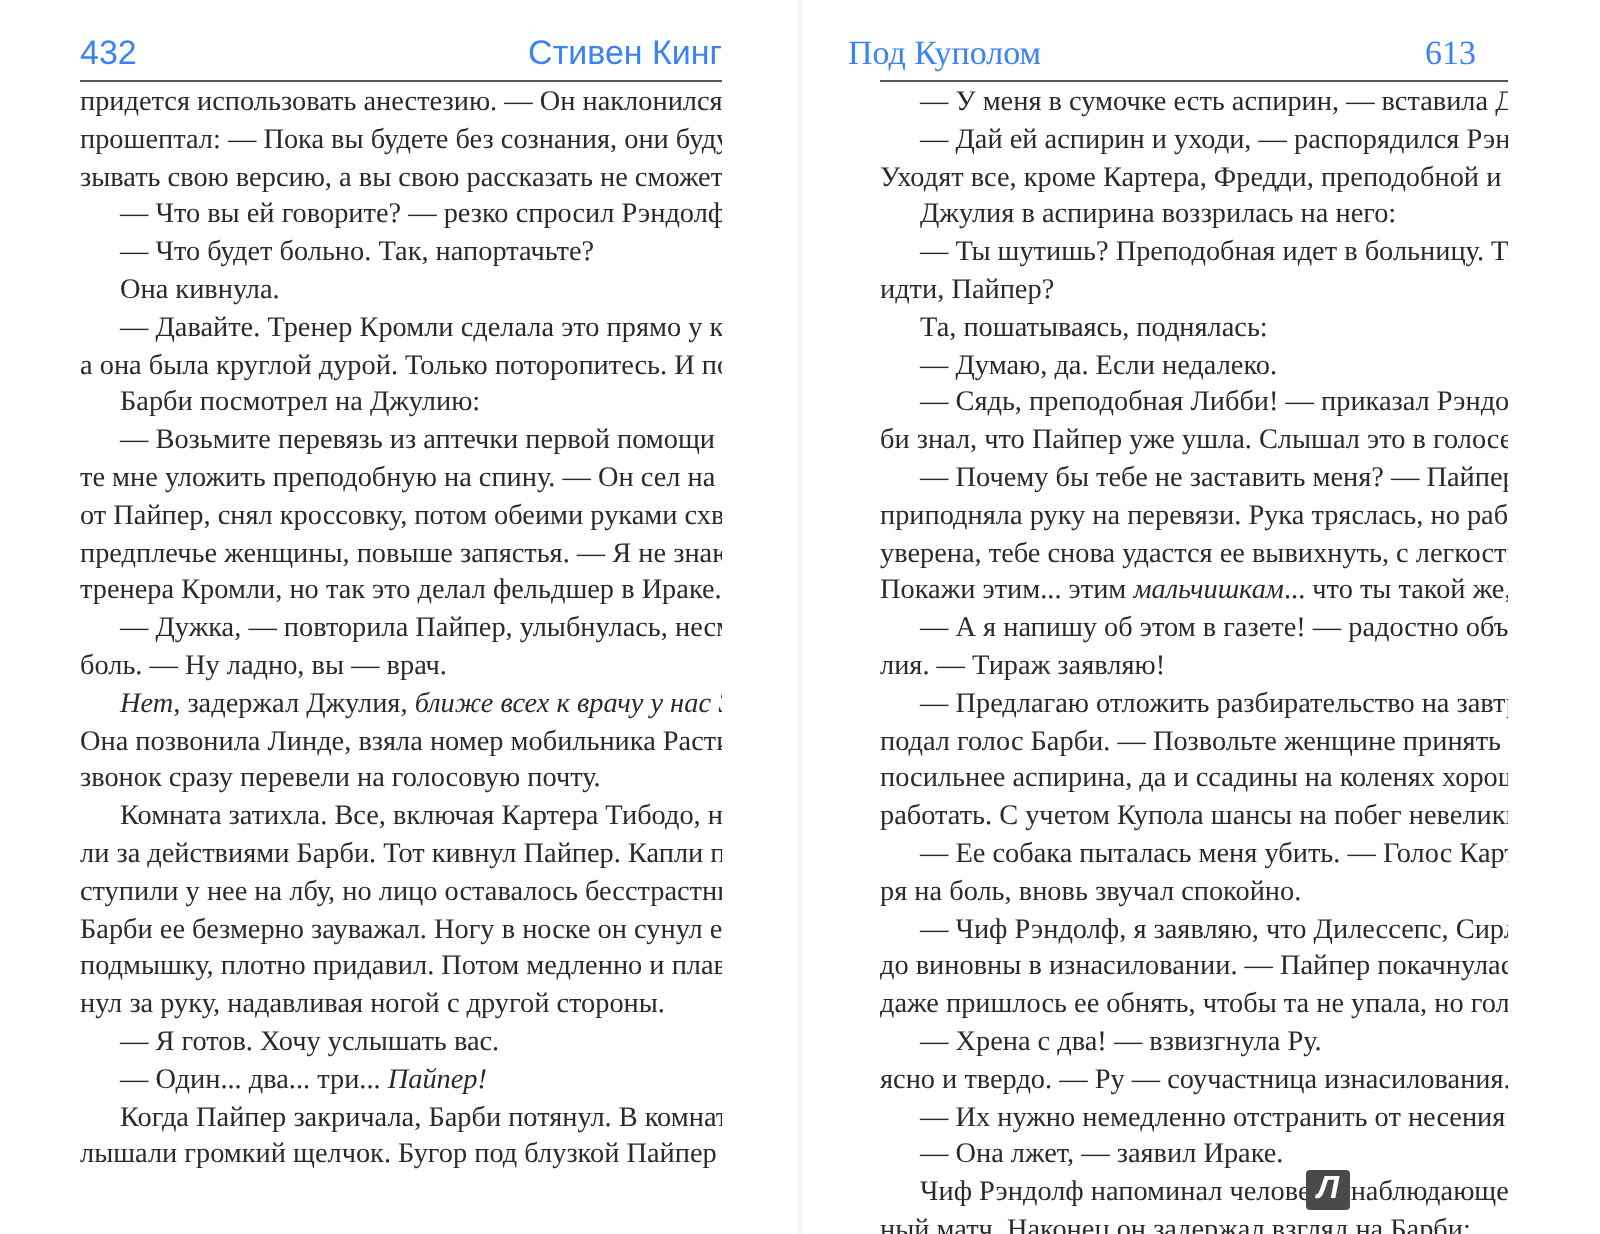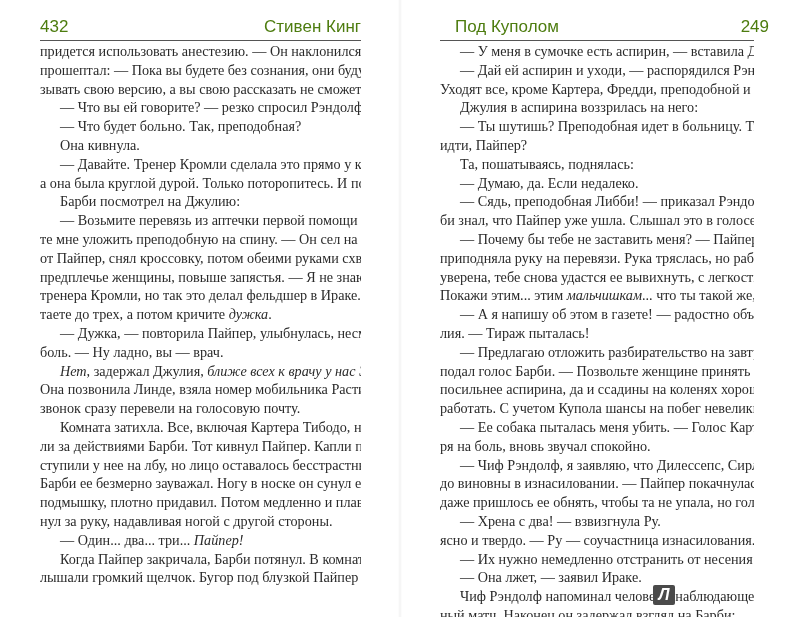--- a/index.html
+++ b/index.html
@@ -11,25 +11,25 @@
     position: relative;
   }
   .page {
     position: absolute; top: 0; height: 617px;
   }
   .page.left { left: 0; width: 400px; }
   .page.right { left: 400px; width: 400px; }
   .running-head {
     position: absolute; top: 17px; height: 20px;
     font-family: "Liberation Sans", "DejaVu Sans", sans-serif;
-    font-size: 17px; color: #4d7c0f;
+    font-size: 17px; color: #3b82f6;
     display: flex; justify-content: space-between; align-items: flex-end;
   }
   .left .running-head { left: 40px; width: 321px; }
-  .right .running-head { left: 55px; width: 314px; }
+  .right .running-head { left: 24px; width: 314px; font-family: Liberation Serif, serif; }
   .rule {
     position: absolute; top: 40px; height: 1px; background: #555555;
   }
   .left .rule { left: 40px; width: 321px; }
   .right .rule { left: 40px; width: 314px; }
   .text {
     position: absolute; top: 42px;
     font-size: 14.2px; line-height: 18.8px;
   }
   .left .text { left: 40px; width: 321px; }
@@ -60,73 +60,73 @@
   <div class="running-head">
     <span>432</span>
     <span>Стивен Кинг</span>
   </div>
   <div class="rule"></div>
   <div class="text" id="left-text">
       <div class="line"><span>придется использовать анестезию. — Он наклонился к ее уху и</span></div>
       <div class="line"><span>прошептал: — Пока вы будете без сознания, они будут расска-</span></div>
       <div class="line last"><span>зывать свою версию, а вы свою рассказать не сможете.</span></div>
       <div class="line indent last"><span>— Что вы ей говорите? — резко спросил Рэндолф.</span></div>
-      <div class="line indent last"><span>— Что будет больно. Так, преподобная?</span></div>
+      <div class="line indent last"><span>— Что будет больно. Так, напортачьте?</span></div>
       <div class="line indent last"><span>Она кивнула.</span></div>
       <div class="line indent"><span>— Давайте. Тренер Кромли сделала это прямо у кромки поля,</span></div>
       <div class="line"><span>а она была круглой дурой. Только поторопитесь. И пожалуйста,</span></div>
       <div class="line indent last"><span>Барби посмотрел на Джулию:</span></div>
       <div class="line indent"><span>— Возьмите перевязь из аптечки первой помощи и помоги-</span></div>
       <div class="line"><span>те мне уложить преподобную на спину. — Он сел на пол слева</span></div>
       <div class="line"><span>от Пайпер, снял кроссовку, потом обеими руками схватился за</span></div>
       <div class="line"><span>предплечье женщины, повыше запястья. — Я не знаю метода</span></div>
       <div class="line"><span>тренера Кромли, но так это делал фельдшер в Ираке. Вы счи-</span></div>
-      <div class="line last"><span>таете до трех, а потом кричите </span><span class="seg-i">дужка</span><span>.</span></div>
       <div class="line indent"><span>— Дужка, — повторила Пайпер, улыбнулась, несмотря на</span></div>
       <div class="line last"><span>боль. — Ну ладно, вы — врач.</span></div>
       <div class="line indent"><span class="seg-i">Нет</span><span>, задержал Джулия, </span><span class="seg-i">ближе всех к врачу у нас Эверетт</span></div>
       <div class="line"><span>Она позвонила Линде, взяла номер мобильника Расти, но ее</span></div>
       <div class="line last"><span>звонок сразу перевели на голосовую почту.</span></div>
       <div class="line indent"><span>Комната затихла. Все, включая Картера Тибодо, наблюда-</span></div>
       <div class="line"><span>ли за действиями Барби. Тот кивнул Пайпер. Капли пота вы-</span></div>
       <div class="line"><span>ступили у нее на лбу, но лицо оставалось бесстрастным, за это</span></div>
       <div class="line"><span>Барби ее безмерно зауважал. Ногу в носке он сунул ей в левую</span></div>
       <div class="line"><span>подмышку, плотно придавил. Потом медленно и плавно потя-</span></div>
       <div class="line last"><span>нул за руку, надавливая ногой с другой стороны.</span></div>
+      <div class="line indent last"><span>— Я готов. Хочу услышать вас.</span></div>
       <div class="line indent last"><span>— Один... два... три... </span><span class="seg-i">Пайпер!</span></div>
       <div class="line indent"><span>Когда Пайпер закричала, Барби потянул. В комнате все ус-</span></div>
       <div class="line"><span>лышали громкий щелчок. Бугор под блузкой Пайпер волшеб-</span></div>
     </div>
 </div>
 
 <div class="spine"></div>
 
 <div class="page right">
   <div class="running-head">
     <span>Под Куполом</span>
-    <span>249</span>
+    <span>613</span>
   </div>
   <div class="rule"></div>
   <div class="text" id="right-text">
       <div class="line indent last"><span>— У меня в сумочке есть аспирин, — вставила Джулия.</span></div>
       <div class="line indent"><span>— Дай ей аспирин и уходи, — распорядился Рэндолф. —</span></div>
       <div class="line last"><span>Уходят все, кроме Картера, Фредди, преподобной и меня.</span></div>
       <div class="line indent last"><span>Джулия в аспирина воззрилась на него:</span></div>
       <div class="line indent"><span>— Ты шутишь? Преподобная идет в больницу. Ты можешь</span></div>
       <div class="line last"><span>идти, Пайпер?</span></div>
       <div class="line indent last"><span>Та, пошатываясь, поднялась:</span></div>
       <div class="line indent last"><span>— Думаю, да. Если недалеко.</span></div>
       <div class="line indent"><span>— Сядь, преподобная Либби! — приказал Рэндолф, но Бар-</span></div>
       <div class="line last"><span>би знал, что Пайпер уже ушла. Слышал это в голосе чифа.</span></div>
       <div class="line indent"><span>— Почему бы тебе не заставить меня? — Пайпер осторожно</span></div>
       <div class="line"><span>приподняла руку на перевязи. Рука тряслась, но работала. — Я</span></div>
       <div class="line"><span>уверена, тебе снова удастся ее вывихнуть, с легкостью. Давай.</span></div>
       <div class="line last"><span>Покажи этим... этим </span><span class="seg-i">мальчишкам</span><span>... что ты такой же, как они.</span></div>
       <div class="line indent"><span>— А я напишу об этом в газете! — радостно объявила Джу-</span></div>
-      <div class="line last"><span>лия. — Тираж пыталась!</span></div>
+      <div class="line last"><span>лия. — Тираж заявляю!</span></div>
       <div class="line indent"><span>— Предлагаю отложить разбирательство на завтра, чиф, —</span></div>
       <div class="line"><span>подал голос Барби. — Позвольте женщине принять что-нибудь</span></div>
       <div class="line"><span>посильнее аспирина, да и ссадины на коленях хорошо бы об-</span></div>
       <div class="line last"><span>работать. С учетом Купола шансы на побег невелики.</span></div>
       <div class="line indent"><span>— Ее собака пыталась меня убить. — Голос Картера, несмот-</span></div>
       <div class="line last"><span>ря на боль, вновь звучал спокойно.</span></div>
       <div class="line indent"><span>— Чиф Рэндолф, я заявляю, что Дилессепс, Сирлс и Тибо-</span></div>
       <div class="line"><span>до виновны в изнасиловании. — Пайпер покачнулась, Джулии</span></div>
       <div class="line"><span>даже пришлось ее обнять, чтобы та не упала, но голос звучал</span></div>
       <div class="line indent last"><span>— Хрена с два! — взвизгнула Ру.</span></div>

